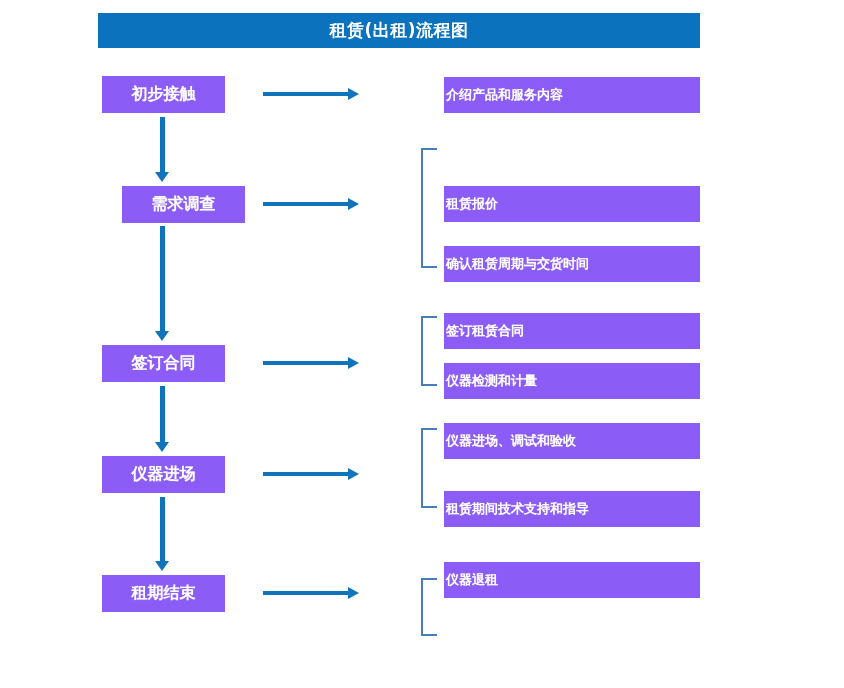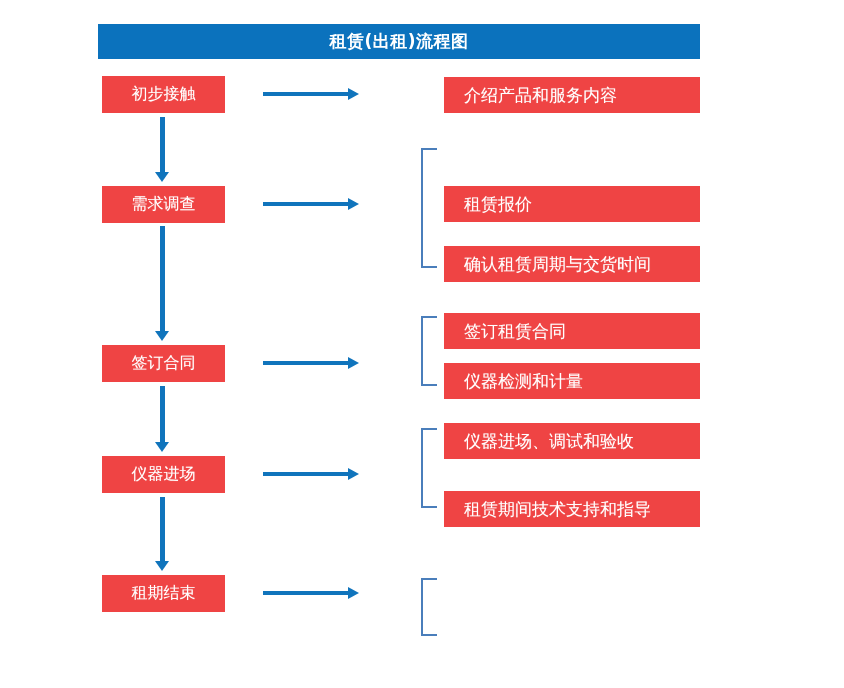--- a/index.html
+++ b/index.html
@@ -5,40 +5,40 @@
   html,body{margin:0;padding:0;}
   body{
     width:844px;height:688px;
     background:#ffffff;
     font-family:"DejaVu Sans","Liberation Sans",sans-serif;
     overflow:hidden;
   }
   #canvas{position:relative;width:844px;height:688px;}
 
   .title-bar{
-    position:absolute;left:98px;top:24px;width:602px;height:35px;
+    position:absolute;left:98px;top:13px;width:602px;height:35px;
     background:#0B72BD;color:#ffffff;
     display:flex;align-items:center;justify-content:center;
     font-size:17px;font-weight:bold;letter-spacing:.5px;
   }
 
   .node{
-    position:absolute;background:#ef4444;color:#ffffff;
+    position:absolute;background:#8b5cf6;color:#ffffff;
     display:flex;align-items:center;
-    font-weight:normal;
+    font-weight:bold;
     text-shadow:0 0 1px rgba(255,255,255,.35);
   }
   .node.stage{
     left:102px;width:123px;height:37px;
     justify-content:center;font-size:16px;
   }
   .node.detail{
     left:444px;width:256px;height:36px;
-    justify-content:flex-start;padding-left:20px;
-    box-sizing:border-box;font-size:17px;
+    justify-content:flex-start;padding-left:2px;
+    box-sizing:border-box;font-size:13px;
   }
 
   
   .h-arrow{position:absolute;height:12px;}
   .h-arrow .shaft{
     position:absolute;left:0;top:4px;height:4px;background:#1074BC;
   }
   .h-arrow .head{
     position:absolute;top:0;width:0;height:0;
     border-top:6px solid transparent;
@@ -69,21 +69,21 @@
   }
 </style>
 </head>
 <body>
 
 <div id="canvas">
 
   <div class="title-bar">租赁(出租)流程图</div>
 
   <div class="node stage" style="top:76px;">初步接触</div>
-  <div class="node stage" style="top:186px;">需求调查</div>
+  <div class="node stage" style="top:186px;margin-left:20px;">需求调查</div>
   <div class="node stage" style="top:345px;">签订合同</div>
   <div class="node stage" style="top:456px;">仪器进场</div>
   <div class="node stage" style="top:575px;">租期结束</div>
 
   <div class="v-arrow" style="left:155px;top:117px;height:65px;">
     <div class="shaft" style="height:55px;"></div>
     <div class="head" style="top:55px;"></div>
   </div>
   <div class="v-arrow" style="left:155px;top:226px;height:115px;">
     <div class="shaft" style="height:105px;"></div>
@@ -128,14 +128,15 @@
 
   <div class="node detail" style="top:186px;">租赁报价</div>
   <div class="node detail" style="top:246px;">确认租赁周期与交货时间</div>
 
   <div class="node detail" style="top:313px;">签订租赁合同</div>
   <div class="node detail" style="top:363px;">仪器检测和计量</div>
 
   <div class="node detail" style="top:423px;">仪器进场、调试和验收</div>
   <div class="node detail" style="top:491px;">租赁期间技术支持和指导</div>
 
+  <div class="node detail" style="top:562px;">仪器退租</div>
 
 </div>
 
 </body></html>

